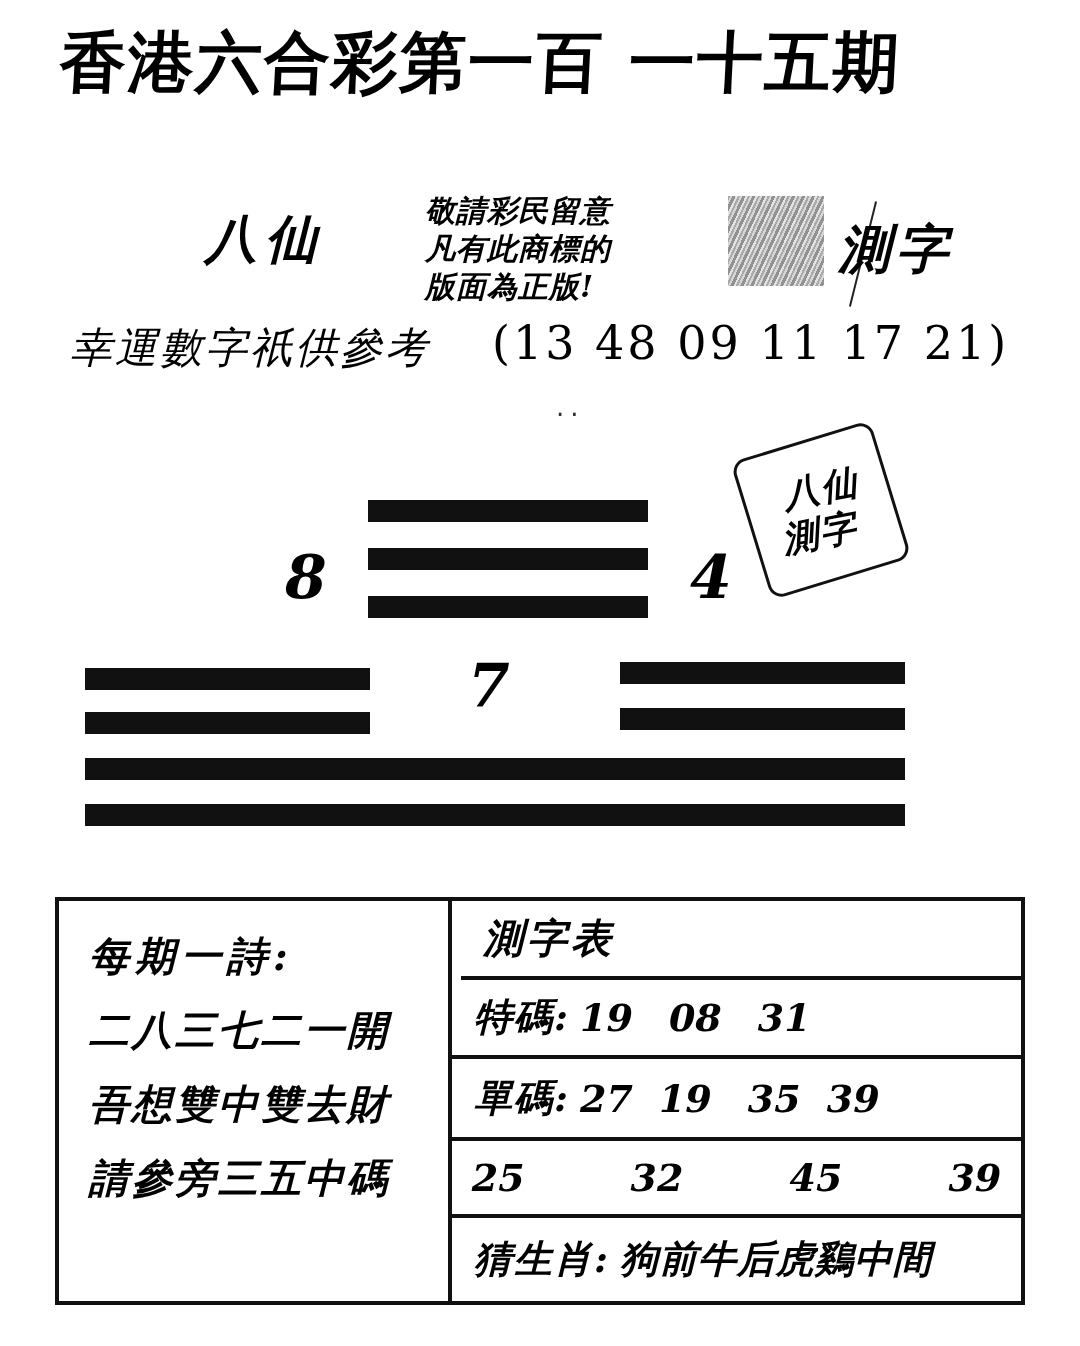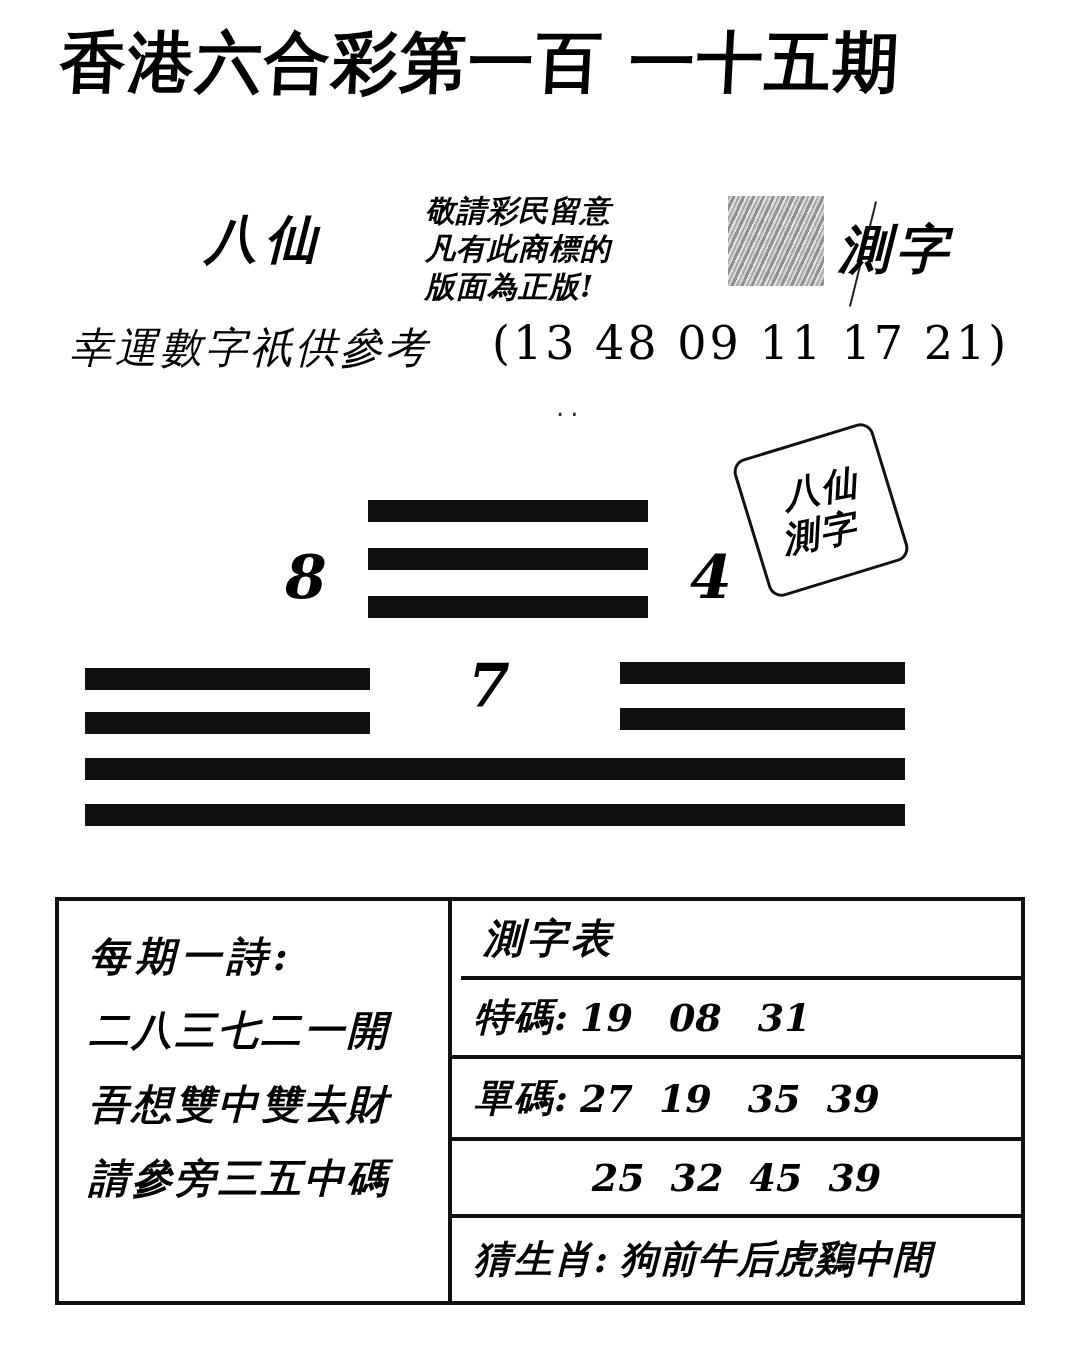--- a/index.html
+++ b/index.html
@@ -203,21 +203,21 @@
     font-family: "DejaVu Serif", serif;
     font-weight: bold;
     font-style: italic;
     padding-left: 22px;
     white-space: nowrap;
   }
   .ce-row:last-child { border-bottom: none; border-radius: 21px; }
   .ce-title { height: 80px; font-size: 40px; letter-spacing: 4px; margin-left: 9px; }
   .ce-special { height: 80px; font-size: 38px; text-align: center; }
   .ce-single { height: 82px; font-size: 38px; text-align: right; }
-  .ce-extra { height: 78px; font-size: 38px; justify-content: center; padding-left: 0; }
+  .ce-extra { height: 78px; font-size: 38px; justify-content: center; padding-left: 0; gap: 40px; }
   .ce-zodiac { height: 84px; font-size: 38px; letter-spacing: 1px; }
   .num-gap { display: inline-block; width: 36px; }
   .num-gap-sm { display: inline-block; width: 26px; }
   .lbl { letter-spacing: 2px; margin-right: 10px; }
 </style>
 </head>
 <body>
 
 <div id="title">香港六合彩第一百 一十五期</div>
 

